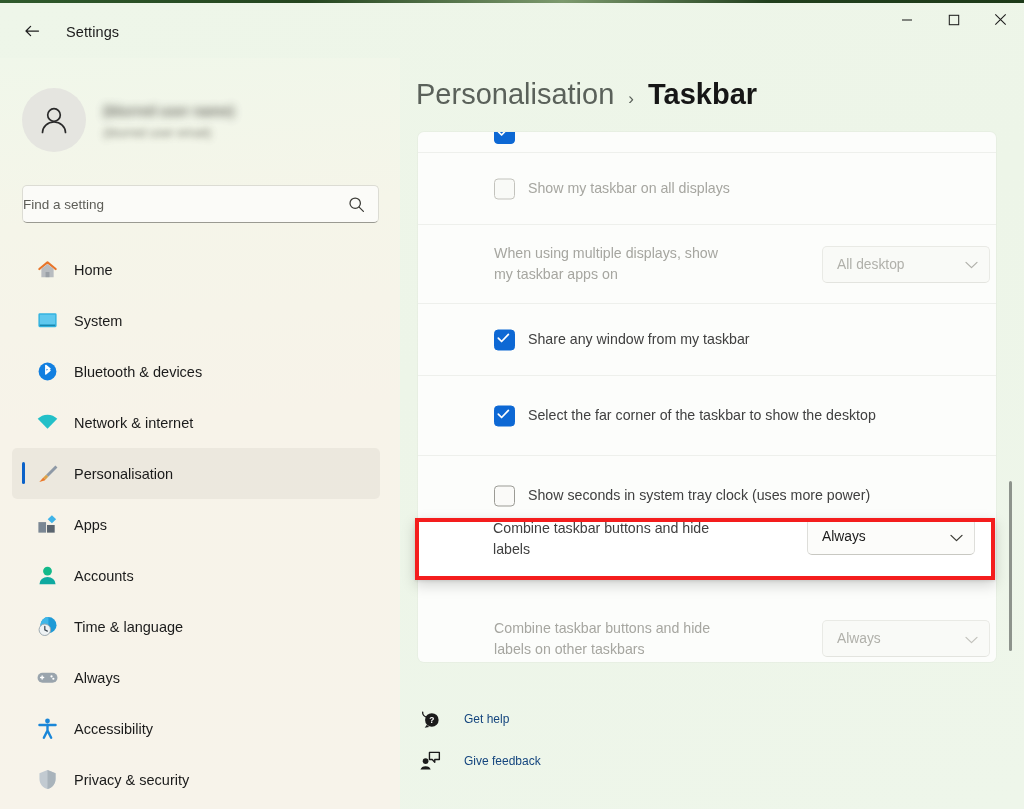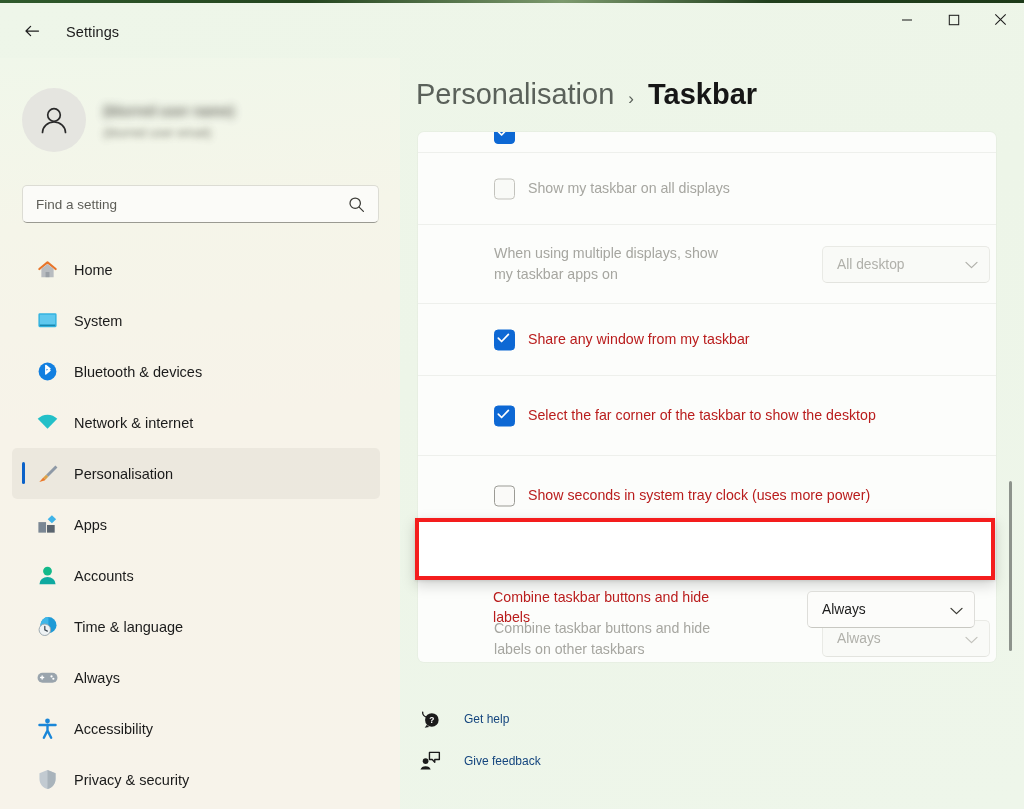--- a/index.html
+++ b/index.html
@@ -74,21 +74,21 @@
   .searchbox {
     position: absolute; left: 22px; top: 127px;
     width: 357px; height: 38px;
     background: #fbfbf8;
     border: 1px solid #dcdcd4;
     border-bottom-color: #9a9a92;
     border-radius: 5px;
     display: flex; align-items: center;
   }
   .searchbox .ph {
-    margin-left: 13px; font-size: 13.5px; color: #5d5d57;
+    font-size: 13.5px; color: #5d5d57;
   }
   .search-ico { position: absolute; right: 13px; top: 10px; }
 
   .navlist { position: absolute; left: 12px; top: 186px; width: 368px; }
   .navitem {
     position: relative; height: 51px;
     display: flex; align-items: center;
     border-radius: 5px; padding-left: 22px;
   }
   .navitem.active { background: rgba(0,0,0,0.042); }
@@ -136,21 +136,21 @@
   .cb {
     position: absolute; left: 76px; top: 50%; transform: translateY(-50%);
     width: 21px; height: 21px; border-radius: 4px;
   }
   .cb.off { border: 1.6px solid #9b9b95; background: #fafaf8; }
   .cb.off.dim { border-color: #c3c3bd; background: #f9faf7; }
   .cb.on { background: #0d68d4; border: 1.6px solid #0d68d4; }
   .cb.on svg { display: block; margin: 2.4px 0 0 2.2px; }
 
   .row-label {
-    font-size: 14.2px; color: #b91c1c; line-height: 1.45;
+    font-size: 14.2px; color: #404040; line-height: 1.45;
     max-width: 372px;
   }
   .row.has-cb .row-label { margin-left: 34px; }
   .row.dim .row-label { color: #a6a6a0; }
 
   .spacer { flex: 1; }
 
   .ddl {
     width: 168px; height: 37px;
     background: #fcfcfa;
@@ -173,21 +173,21 @@
     box-shadow: 0 5px 13px rgba(0,0,0,0.17), 0 1px 3px rgba(0,0,0,0.10);
   }
   .hl-box {
     position: absolute; left: 15px; top: 460px;
     width: 580px; height: 62px;
     border: 4px solid #f41d1d;
     pointer-events: none;
   }
   .hl-row {
     position: absolute; left: 0; top: 0; width: 580px; height: 62px;
-    display: flex; align-items: flex-end; padding: 0 20px 0 78px; margin-top: 48px;
+    display: flex; align-items: flex-start; padding: 0 20px 0 78px;
   }
 
   
   .flinks { position: absolute; left: 18px; top: 640px; }
   .flink {
     display: flex; align-items: center; height: 42px; gap: 22px;
   }
   .flink .fico { width: 24px; display: flex; justify-content: center; }
   .flink .ftxt { font-size: 12px; color: #14457e; }
 

